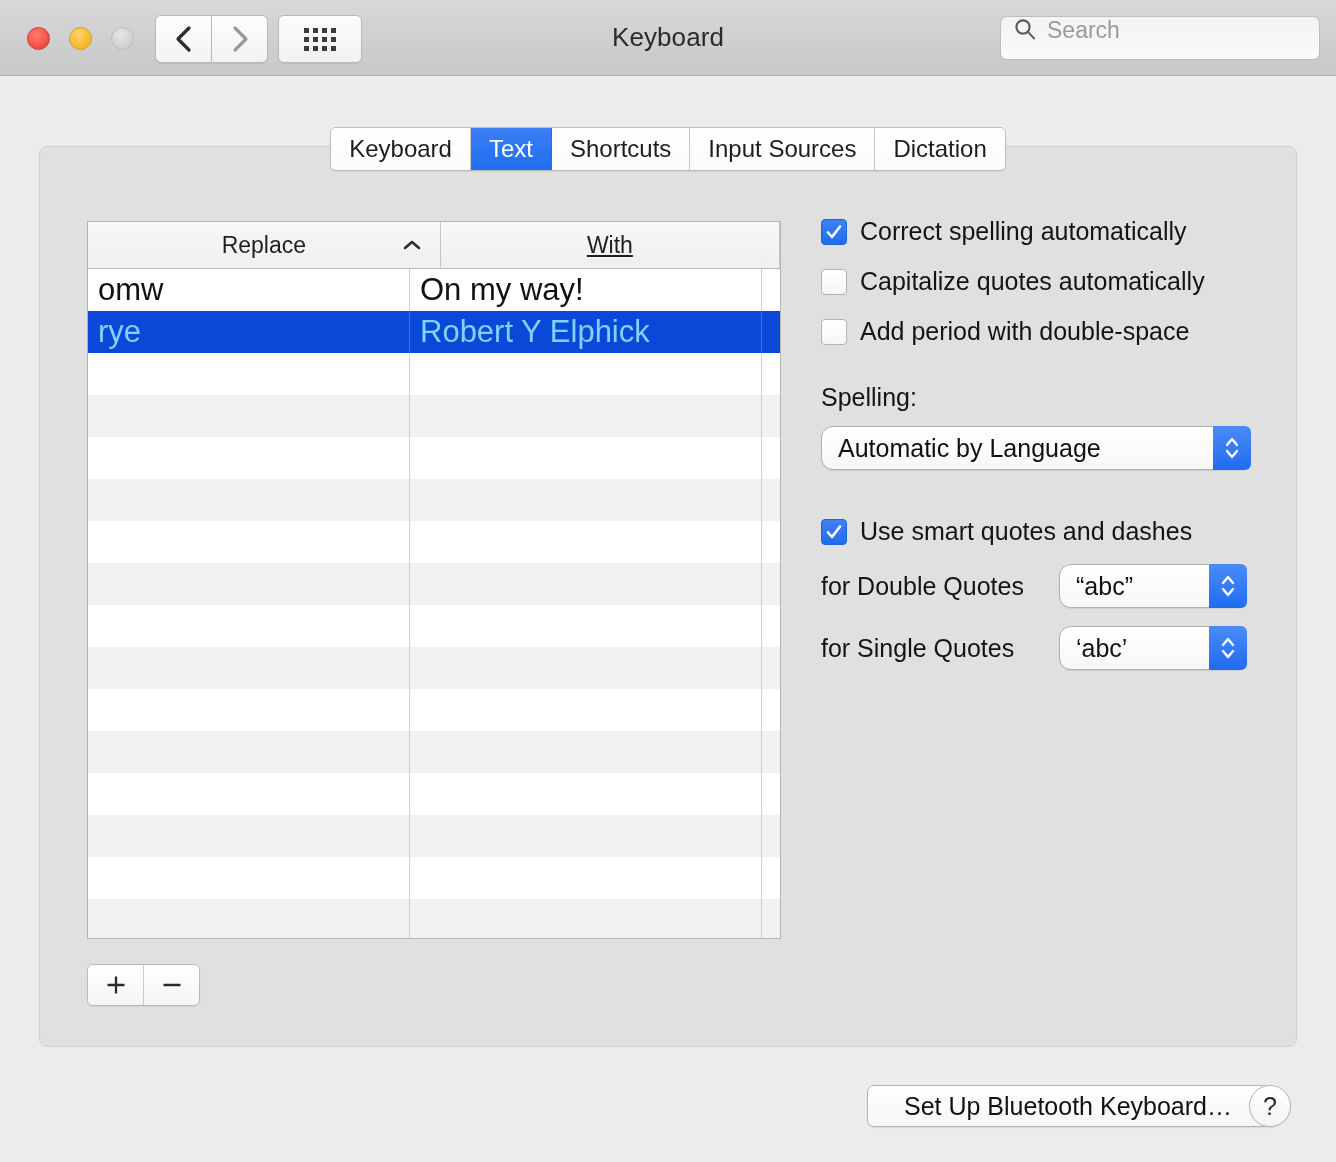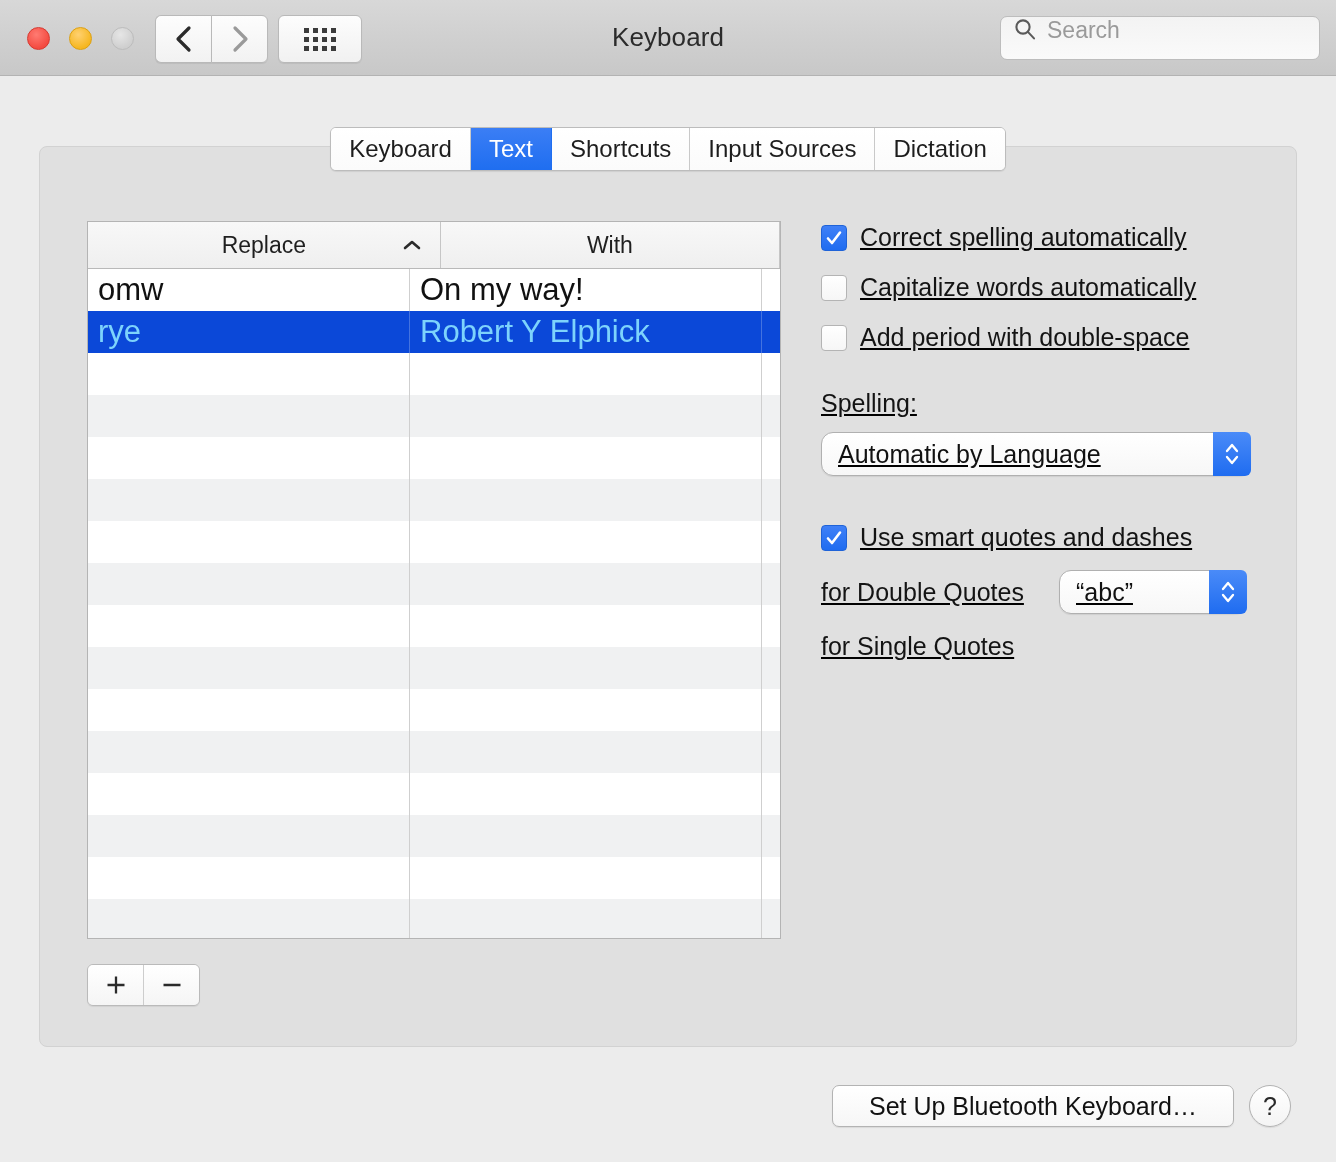--- a/index.html
+++ b/index.html
@@ -181,21 +181,21 @@
   .th {
     position: relative;
     display: flex;
     align-items: center;
     justify-content: center;
     font-size: 23px;
     color: #1f1f1f;
     box-sizing: border-box;
   }
   .th.c1 { width: 366px; border-right: 1px solid #c6c6c6; }
-  .th.c2 { width: 352px; border-right: 1px solid #c6c6c6; }
+  .th.c2 { width: 352px; border-right: 1px solid #c6c6c6; text-decoration: underline; }
   .th.corner { flex: 1; background: linear-gradient(to bottom,#f8f8f8,#efefef); }
   .sortarrow {
     position: absolute;
     right: 18px;
     top: 50%;
     transform: translateY(-50%);
   }
 
   .tbody { position: relative; height: 671px; }
   .trow {
@@ -242,23 +242,22 @@
     font-size: 27px;
     color: #2b2b2b;
     border-right: 1px solid #cdcdcd;
   }
   .ar-btn:last-child { border-right: none; }
 
   
   .options {
     position: absolute;
     left: 781px;
-    top: 76px;
+    top: 70px;
     width: 440px;
-    text-decoration: underline;
   }
   .checkrow {
     display: flex;
     align-items: center;
     margin-bottom: 21px;
   }
   .cbox {
     width: 26px;
     height: 26px;
     border-radius: 4px;
@@ -328,21 +327,21 @@
     width: 238px;
     white-space: nowrap;
   }
   .popup.quote { width: 188px; }
 
   .smartcheck { margin-top: 47px; margin-bottom: 0; }
 
   
   .bluetooth-btn {
     position: absolute;
-    left: 832px;
+    left: 867px;
     top: 1085px;
     width: 402px;
     height: 42px;
     background: linear-gradient(to bottom,#ffffff,#f6f6f6);
     border: 1px solid #b3b3b3;
     border-radius: 7px;
     display: flex;
     align-items: center;
     justify-content: center;
     font-size: 25px;
@@ -550,21 +549,21 @@
       <span class="cbox on">
         <svg width="20" height="20" viewBox="0 0 20 20">
           <polyline points="4,10.5 8,15 16,4.5" fill="none" stroke="#ffffff" stroke-width="2.6" stroke-linecap="round" stroke-linejoin="round"></polyline>
         </svg>
       </span>
       <span class="clabel">Correct spelling automatically</span>
     </div>
 
     <div class="checkrow">
       <span class="cbox"></span>
-      <span class="clabel">Capitalize words automatically</span>
+      <span class="clabel">Capitalize quotes automatically</span>
     </div>
 
     <div class="checkrow">
       <span class="cbox"></span>
       <span class="clabel">Add period with double-space</span>
     </div>
 
     <div class="section-label">Spelling:</div>
 
     <div class="popup spelling">
@@ -594,19 +593,28 @@
           <svg width="20" height="30" viewBox="0 0 20 30">
             <polyline points="5,12 10,6 15,12" fill="none" stroke="#ffffff" stroke-width="2.3" stroke-linecap="round" stroke-linejoin="round"></polyline>
             <polyline points="5,18 10,24 15,18" fill="none" stroke="#ffffff" stroke-width="2.3" stroke-linecap="round" stroke-linejoin="round"></polyline>
           </svg>
         </span>
       </div>
     </div>
 
     <div class="quoterow">
       <span class="qlabel">for Single Quotes</span>
+      <div class="popup quote">
+        <span class="pv">‘abc’</span>
+        <span class="stepper">
+          <svg width="20" height="30" viewBox="0 0 20 30">
+            <polyline points="5,12 10,6 15,12" fill="none" stroke="#ffffff" stroke-width="2.3" stroke-linecap="round" stroke-linejoin="round"></polyline>
+            <polyline points="5,18 10,24 15,18" fill="none" stroke="#ffffff" stroke-width="2.3" stroke-linecap="round" stroke-linejoin="round"></polyline>
+          </svg>
+        </span>
+      </div>
     </div>
 
   </div>
 </div>
 
 <div class="bluetooth-btn">Set Up Bluetooth Keyboard…</div>
 <div class="help-btn">?</div>
 
 </body></html>

